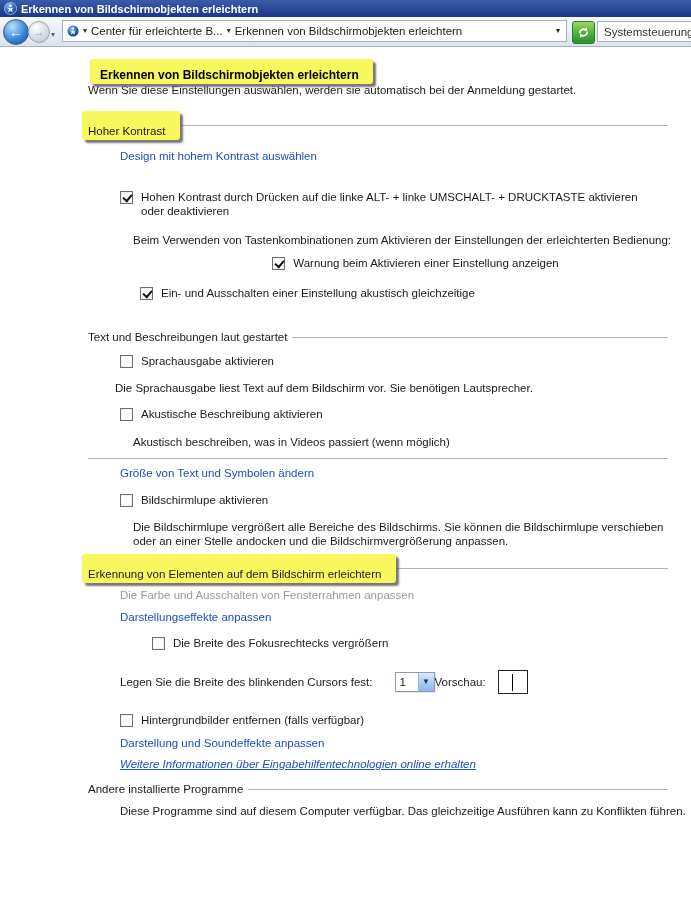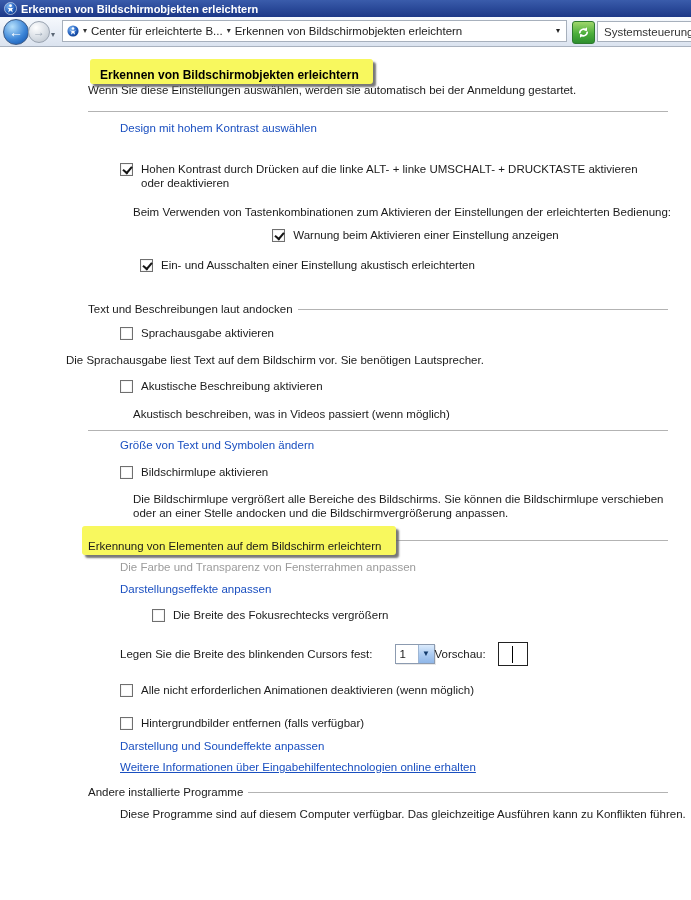--- a/index.html
+++ b/index.html
@@ -160,47 +160,48 @@
 
   <div class="content">
 
     <div class="hl page-title-hl">
       <span class="page-title">Erkennen von Bildschirmobjekten erleichtern</span>
     </div>
     <div class="subtitle" style="margin-top:-1px;">Wenn Sie diese Einstellungen auswählen, werden sie automatisch bei der Anmeldung gestartet.</div>
 
     
     <div class="sec" style="margin-top:14px;">
+      <span class="hl"><span class="sec-label">Hoher Kontrast</span></span>
       <span class="rule"></span>
     </div>
     <a class="link" style="margin:9px 0 0 120px;">Design mit hohem Kontrast auswählen</a>
     <div class="row" style="margin:28px 0 0 120px;">
       <span class="cb checked"></span>
       <span class="cb-label" style="max-width:522px;">Hohen Kontrast durch Drücken auf die linke ALT- + linke UMSCHALT- + DRUCKTASTE aktivieren oder deaktivieren</span>
     </div>
     <div style="margin:15px 0 0 133px;">Beim Verwenden von Tastenkombinationen zum Aktivieren der Einstellungen der erleichterten Bedienung:</div>
     <div class="row" style="margin:10px 0 0 140px;justify-content:center;">
       <span class="cb checked"></span>
       <span class="cb-label">Warnung beim Aktivieren einer Einstellung anzeigen</span>
     </div>
     <div class="row" style="margin:17px 0 0 140px;">
       <span class="cb checked"></span>
-      <span class="cb-label">Ein- und Ausschalten einer Einstellung akustisch erleichterten</span>
+      <span class="cb-label">Ein- und Ausschalten einer Einstellung akustisch gleichzeitige</span>
     </div>
 
     
     <div class="sec" style="margin-top:30px;">
-      <span class="sec-label">Text und Beschreibungen laut andocken</span>
+      <span class="sec-label">Text und Beschreibungen laut gestartet</span>
       <span class="rule"></span>
     </div>
     <div class="row" style="margin:11px 0 0 120px;">
       <span class="cb"></span>
       <span class="cb-label">Sprachausgabe aktivieren</span>
     </div>
-    <div style="margin:13px 0 0 66px;">Die Sprachausgabe liest Text auf dem Bildschirm vor. Sie benötigen Lautsprecher.</div>
+    <div style="margin:13px 0 0 115px;">Die Sprachausgabe liest Text auf dem Bildschirm vor. Sie benötigen Lautsprecher.</div>
     <div class="row" style="margin:13px 0 12px 120px;">
       <span class="cb"></span>
       <span class="cb-label">Akustische Beschreibung aktivieren</span>
     </div>
     <div style="margin:14px 0 0 133px;">Akustisch beschreiben, was in Videos passiert (wenn möglich)</div>
 
     
     <div class="sec" style="margin-top:9px;">
       <span class="rule"></span>
     </div>
@@ -209,47 +210,43 @@
       <span class="cb"></span>
       <span class="cb-label">Bildschirmlupe aktivieren</span>
     </div>
     <div style="margin:13px 23px 0 133px;max-width:558px;">Die Bildschirmlupe vergrößert alle Bereiche des Bildschirms. Sie können die Bildschirmlupe verschieben oder an einer Stelle andocken und die Bildschirmvergrößerung anpassen.</div>
 
     
     <div class="sec" style="margin-top:6px;">
       <span class="hl"><span class="sec-label">Erkennung von Elementen auf dem Bildschirm erleichtern</span></span>
       <span class="rule"></span>
     </div>
-    <div class="gray" style="margin:5px 0 0 120px;">Die Farbe und Transparenz von Fensterrahmen anpassen</div>
+    <div class="gray" style="margin:5px 0 0 120px;">Die Farbe und Ausschalten von Fensterrahmen anpassen</div>
     <a class="link" style="margin:8px 0 0 120px;">Darstellungseffekte anpassen</a>
     <div class="row" style="margin:13px 0 0 120px;padding-left:32px;">
       <span class="cb"></span>
       <span class="cb-label">Die Breite des Fokusrechtecks vergrößern</span>
     </div>
     <div class="row" style="margin:20px 0 0 120px;align-items:center;">
       <span>Legen Sie die Breite des blinkenden Cursors fest:</span>
       <span class="combo" style="margin-left:22px;">
         <span class="combo-val">1</span>
         <span class="combo-btn">▼</span>
       </span>
       <span style="">Vorschau:</span>
       <span class="preview-box" style="margin-left:12px;"></span>
     </div>
-    <div class="row" style="margin:18px 0 0 120px;">
-      <span class="cb"></span>
-      <span class="cb-label">Alle nicht erforderlichen Animationen deaktivieren (wenn möglich)</span>
-    </div>
     <div class="row" style="margin:20px 0 0 120px;">
       <span class="cb"></span>
       <span class="cb-label">Hintergrundbilder entfernen (falls verfügbar)</span>
     </div>
 
     
     <a class="link" style="margin:9px 0 0 120px;">Darstellung und Soundeffekte anpassen</a>
-    <a class="link u" style="margin:7px 0 0 120px;">Weitere Informationen über Eingabehilfentechnologien online erhalten</a>
+    <a class="link u" style="margin:7px 0 0 120px;font-style:italic;">Weitere Informationen über Eingabehilfentechnologien online erhalten</a>
 
     
     <div class="sec" style="margin-top:11px;">
       <span class="sec-label">Andere installierte Programme</span>
       <span class="rule"></span>
     </div>
     <div style="margin:8px 0 0 120px;">Diese Programme sind auf diesem Computer verfügbar. Das gleichzeitige Ausführen kann zu Konflikten führen.</div>
     
     
 

